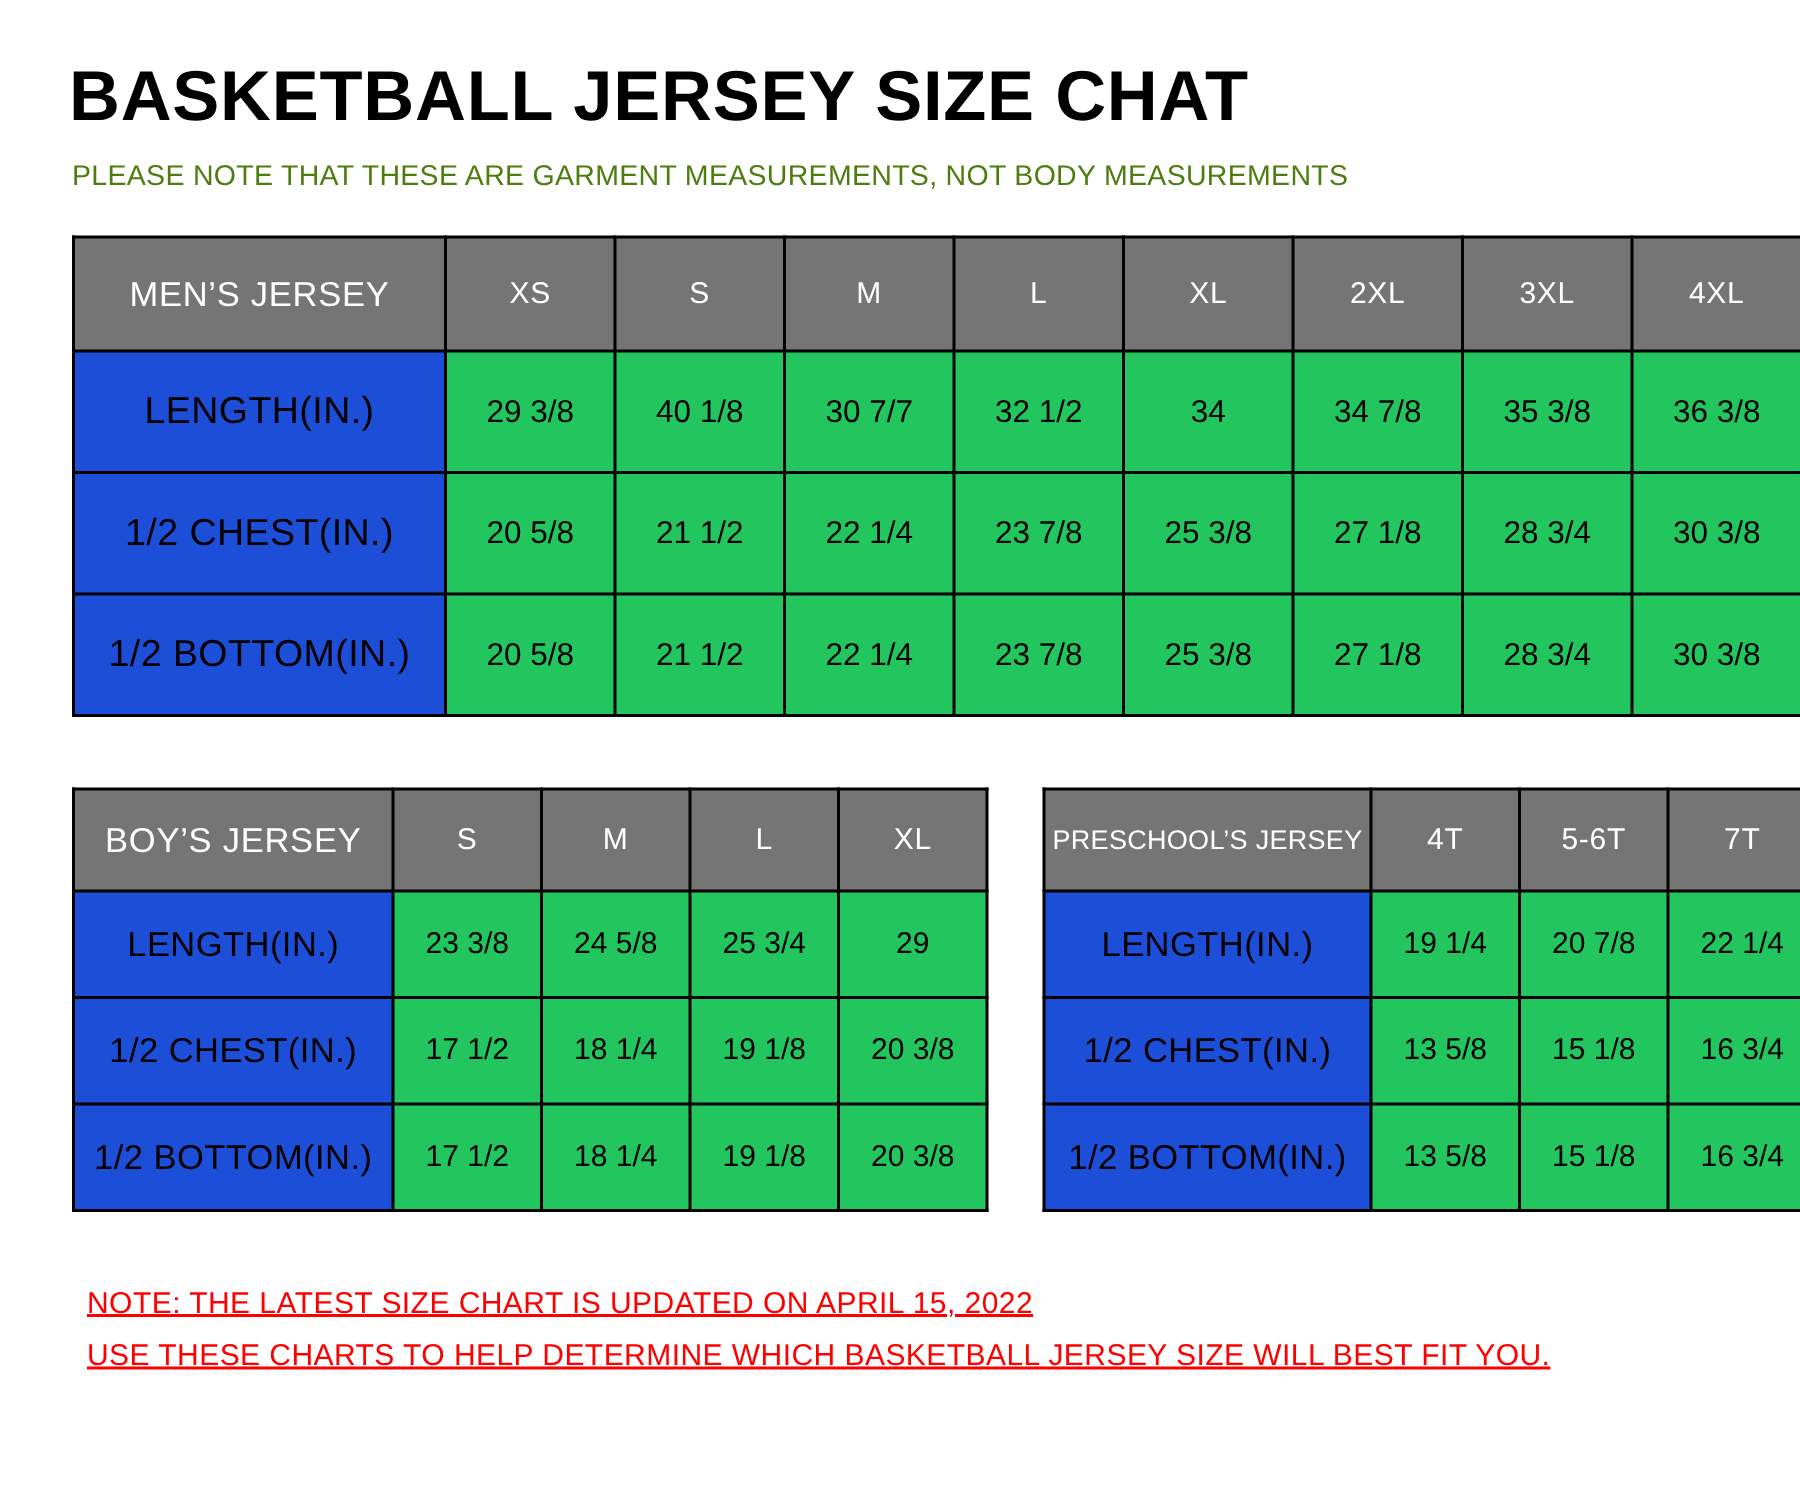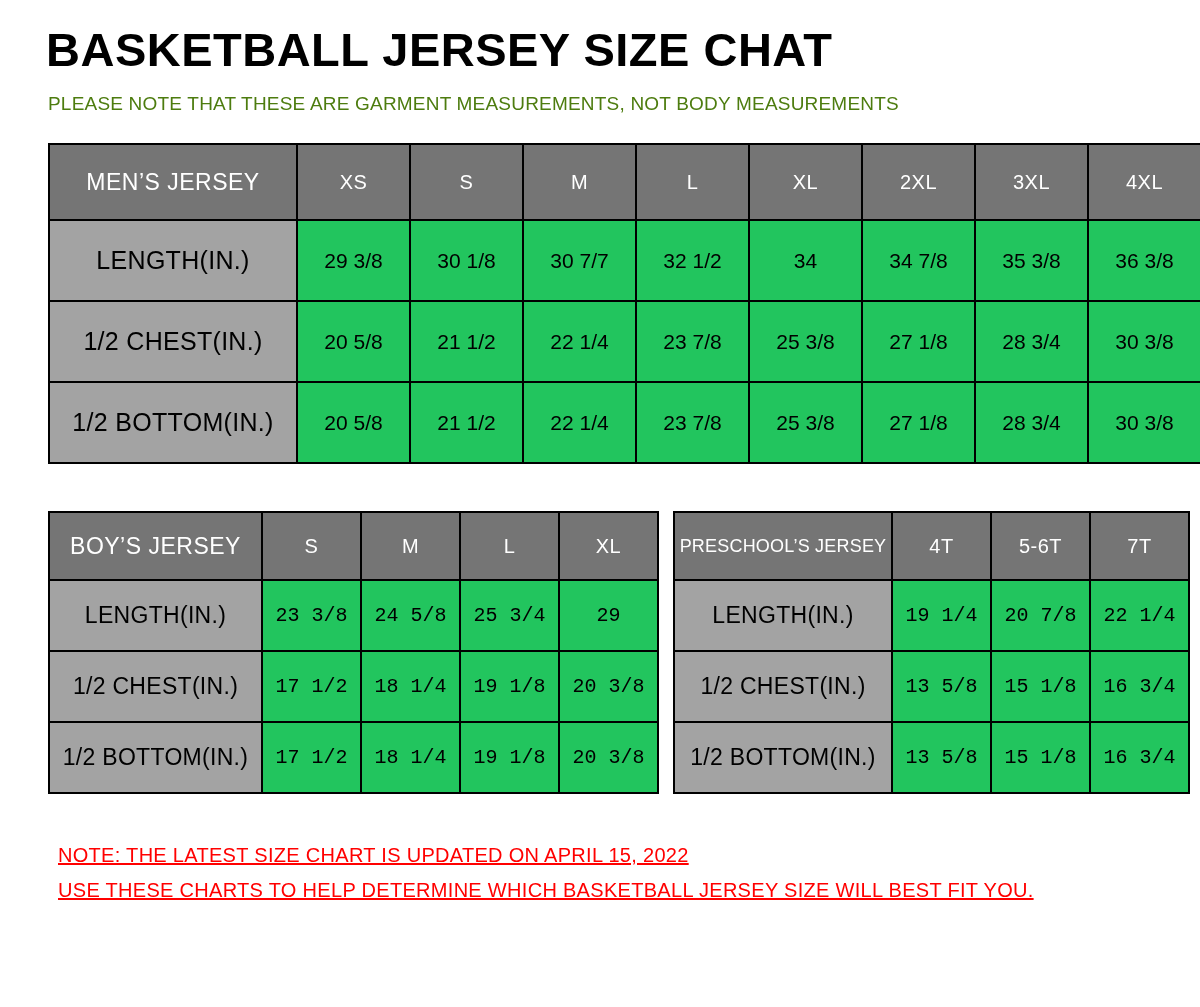--- a/index.html
+++ b/index.html
@@ -19,21 +19,21 @@
     padding: 20px 24px 0 24px;
     box-sizing: border-box;
     width: 1200px;
     height: 1007px;
   }
   .title {
     font-size: 47px;
     font-weight: bold;
     letter-spacing: 0.5px;
     line-height: 1.1;
-    margin: 4px 0 14px 22px;
+    margin: 18px 0 14px 22px;
     white-space: nowrap;
   }
   .note-red {
     color: #4d7c0f;
     font-size: 19px;
     line-height: 1.45;
     margin: 0 0 0 24px;
     max-width: 860px;
     letter-spacing: 0.2px;
   }
@@ -53,57 +53,57 @@
     font-size: 20px;
     height: 72px;
     letter-spacing: 0.5px;
   }
   .hdr-cell.label {
     font-size: 23px;
     font-weight: normal;
   }
   .row-label {
     font-size: 25px;
-    background: #a3a3a3;
+    background: #1d4ed8;
     letter-spacing: 0.3px;
   }
   .val-cell {
     font-size: 21px;
     background: #22c55e;
     height: 77px;
   }
 
   
   #mens-table {
     margin: 26px 0 0 24px;
     width: 1152px;
   }
   #mens-table col.c0 { width: 248px; }
   #mens-table col.cn { width: 113px; }
 
   
   .lower {
     display: flex;
     margin: 47px 0 0 24px;
-    gap: 14px;
+    gap: 36px;
   }
   #boys-table col.c0 { width: 213px; }
   #boys-table col.cn { width: 99px; }
   #boys-table { width: 609px; }
 
   #pre-table col.c0 { width: 218px; }
   #pre-table col.cn { width: 99px; }
   #pre-table { width: 515px; }
 
   .hdr-cell.small {
     font-size: 18px;
     letter-spacing: 0.2px;
   }
   .lower .hdr-cell { height: 64px; }
-  .lower .val-cell { height: 67px; font-size: 20px; font-family: Liberation Mono, monospace; }
+  .lower .val-cell { height: 67px; font-size: 20px; }
   .lower .row-label { font-size: 23px; }
 
   .footer {
     margin: 44px 0 0 34px;
     color: #ff0000;
     font-size: 20px;
     line-height: 1.75;
     letter-spacing: 0.3px;
     text-decoration: underline;
   }
@@ -139,21 +139,21 @@
         <th class="hdr-cell">XL</th>
         <th class="hdr-cell">2XL</th>
         <th class="hdr-cell">3XL</th>
         <th class="hdr-cell">4XL</th>
       </tr>
     </thead>
     <tbody>
       <tr>
         <td class="row-label">LENGTH(IN.)</td>
         <td class="val-cell">29 3/8</td>
-        <td class="val-cell">30 1/8</td>
+        <td class="val-cell">40 1/8</td>
         <td class="val-cell">30 7/7</td>
         <td class="val-cell">32 1/2</td>
         <td class="val-cell">34</td>
         <td class="val-cell">34 7/8</td>
         <td class="val-cell">35 3/8</td>
         <td class="val-cell">36 3/8</td>
       </tr>
       <tr>
         <td class="row-label">1/2 CHEST(IN.)</td>
         <td class="val-cell">20 5/8</td>

